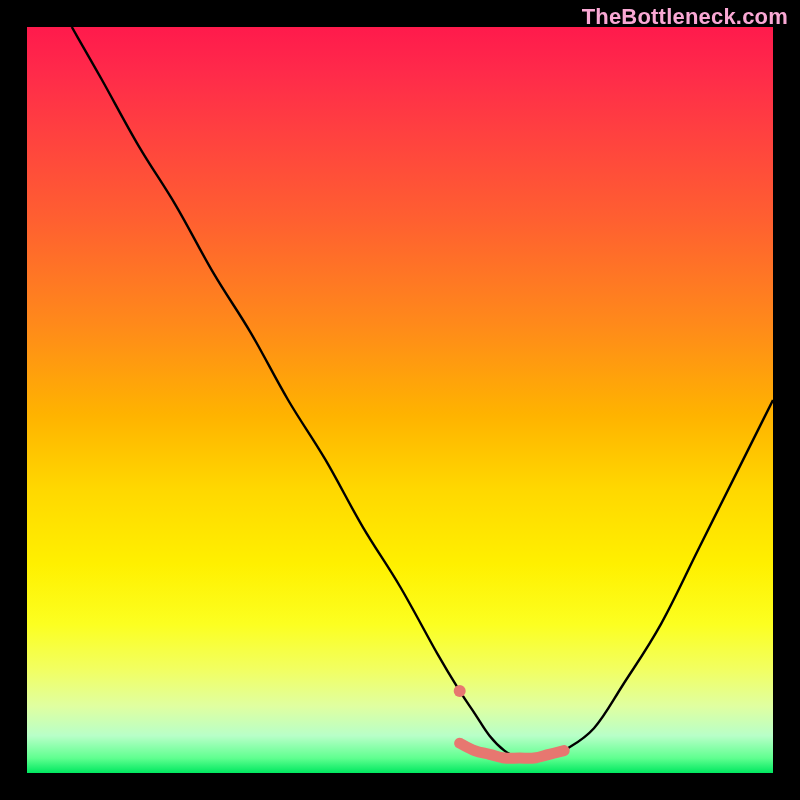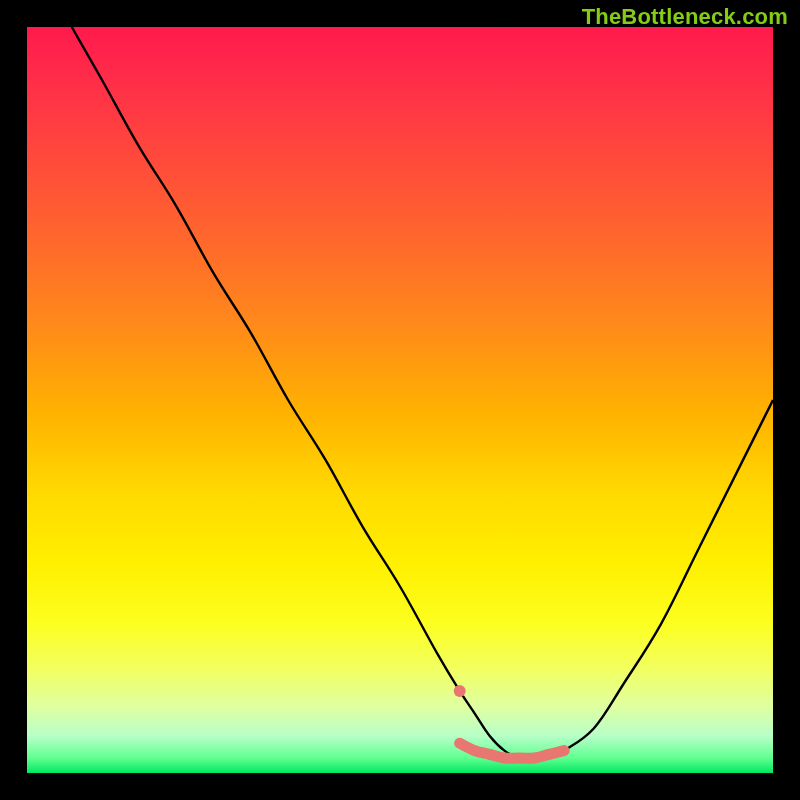--- a/index.html
+++ b/index.html
@@ -14,21 +14,21 @@
   .frame {
     position: relative;
     width: 800px;
     height: 800px;
     background: #000;
   }
   .watermark {
     position: absolute;
     top: 4px;
     right: 12px;
-    color: #84cc16;
+    color: #f9a8d4;
     font-size: 22px;
     font-weight: bold;
     z-index: 10;
     letter-spacing: 0.2px;
   }
   .plot-area {
     position: absolute;
     left: 27px;
     top: 27px;
     width: 746px;

